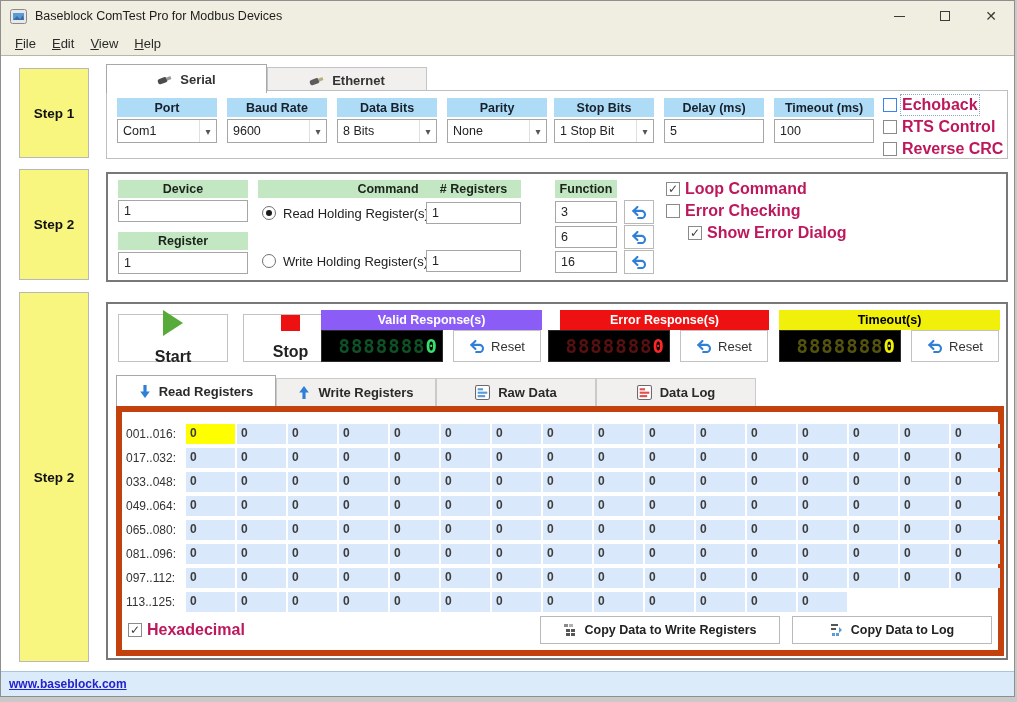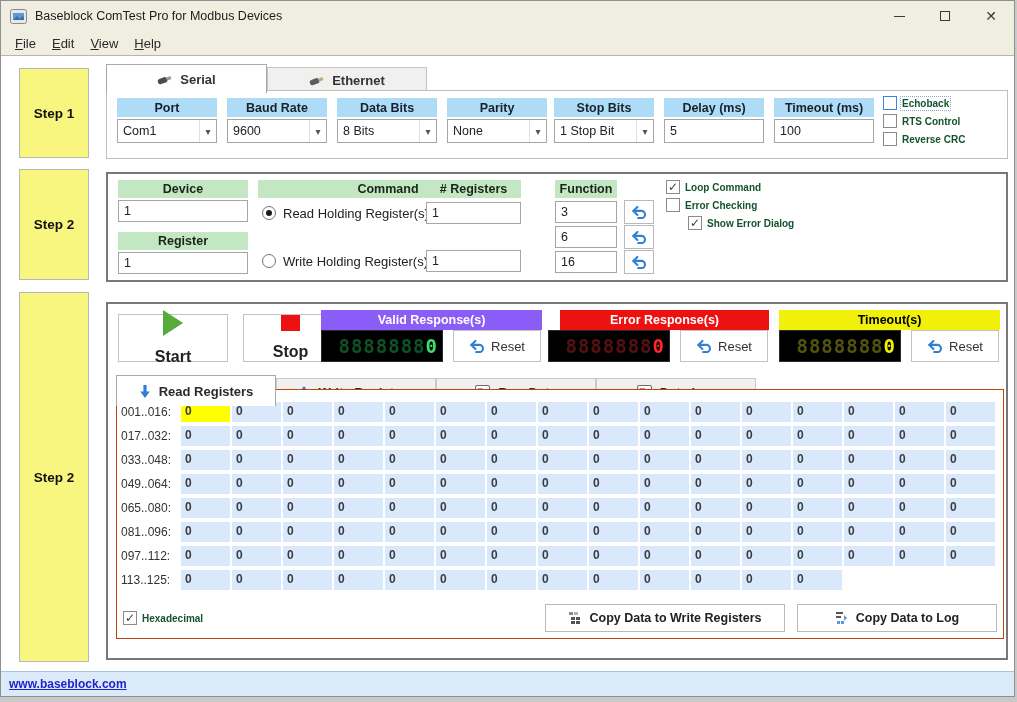--- a/index.html
+++ b/index.html
@@ -72,21 +72,21 @@
     width:100%; height:24px; margin-top:2px; border:1px solid #a6a6a6;
     font-family:inherit; font-size:12.5px; padding-left:5px; color:#222;
   }
   .cb-row { display:flex; align-items:center; gap:5px; margin-bottom:4px; }
   .cb-box {
     width:14px; height:14px; border:1px solid #8a8a8a; background:#fff; flex:none;
     display:flex; align-items:center; justify-content:center;
     font-size:12px; color:#3c3c3c; line-height:1;
   }
   .cb-box.focus { border-color:#3b82f6; }
-  .cb-label { font-size:10px; font-weight:bold; color:#14532d; white-space:nowrap; }
+  .cb-label { font-size:16px; font-weight:bold; color:#be185d; white-space:nowrap; }
   .cb-label.focusrect { outline:1px dotted #8aa8c8; outline-offset:1px; }
   
   .panel2 {
     position:absolute; left:105px; top:115px; width:902px; height:110px;
     border:2px solid #787878; background:#fff;
   }
   .ghead {
     background:#c3e6c3; font-weight:bold; font-size:12.5px; height:18px;
     display:flex; align-items:center; justify-content:center; color:#1a241a;
   }
@@ -134,22 +134,22 @@
     display:flex; align-items:center; justify-content:center; gap:6px;
     font-size:13px; color:#333; flex:none;
   }
   .reg-tab {
     position:absolute; height:28px; display:flex; align-items:center; justify-content:center;
     gap:8px; font-weight:bold; font-size:13px; color:#2a2a2a;
     background:#f1f0ef; border:1px solid #cacaca; border-bottom:none;
   }
   .reg-tab.selected { background:#fff; border-color:#a8a8a8; height:31px; z-index:3; }
   .tabpage {
-    position:absolute; left:8px; top:85px; width:888px; height:250px;
-    border:1px solid #c2410c; background:#fff; z-index:2;
+    position:absolute; left:8px; top:102px; width:888px; height:250px;
+    border:6px solid #c2410c; background:#fff; z-index:2;
   }
   .grid { position:absolute; left:4px; top:10px; }
   .grid-row { display:flex; align-items:center; height:24px; }
   .row-label { width:60px; font-size:12px; color:#333; flex:none; }
   .cell {
     width:49px; height:20px; background:#d9e9fb; margin-right:2px; flex:none;
     font-size:12px; font-weight:bold; color:#3c3c3c; padding:2px 0 0 4px;
   }
   .cell.sel { background:#ffff00; }
   .page-bottom {

